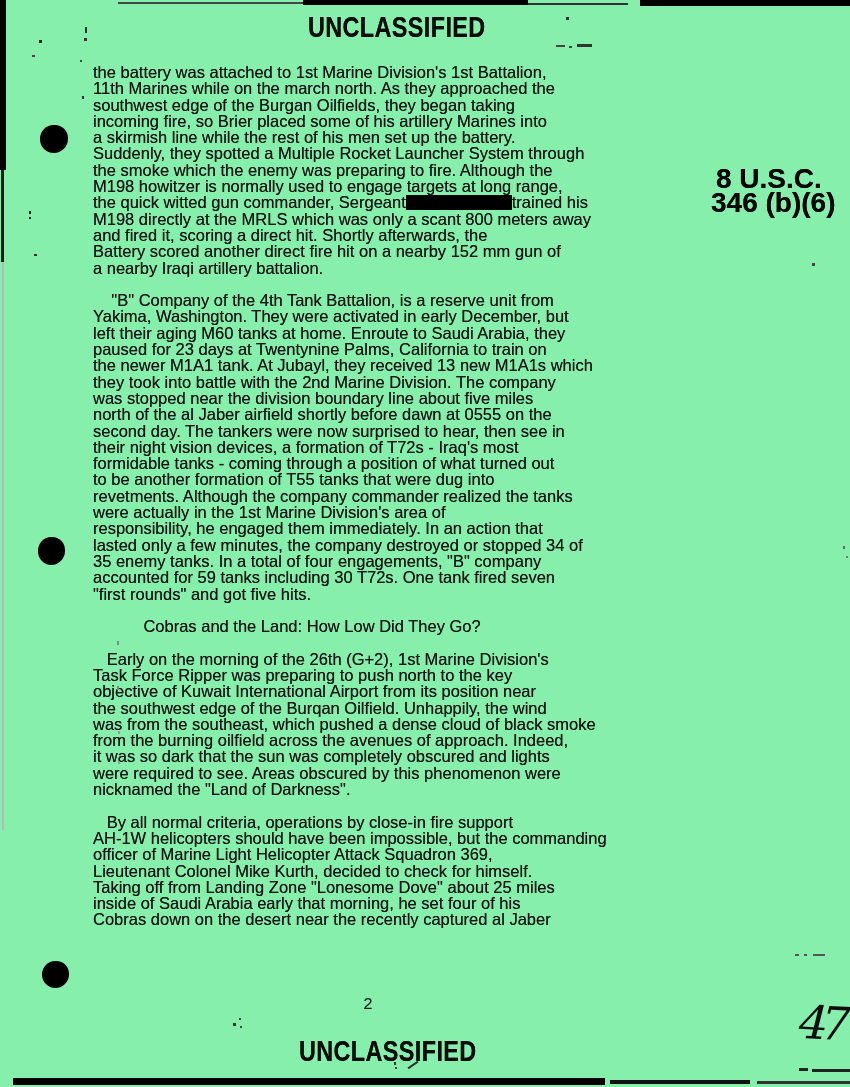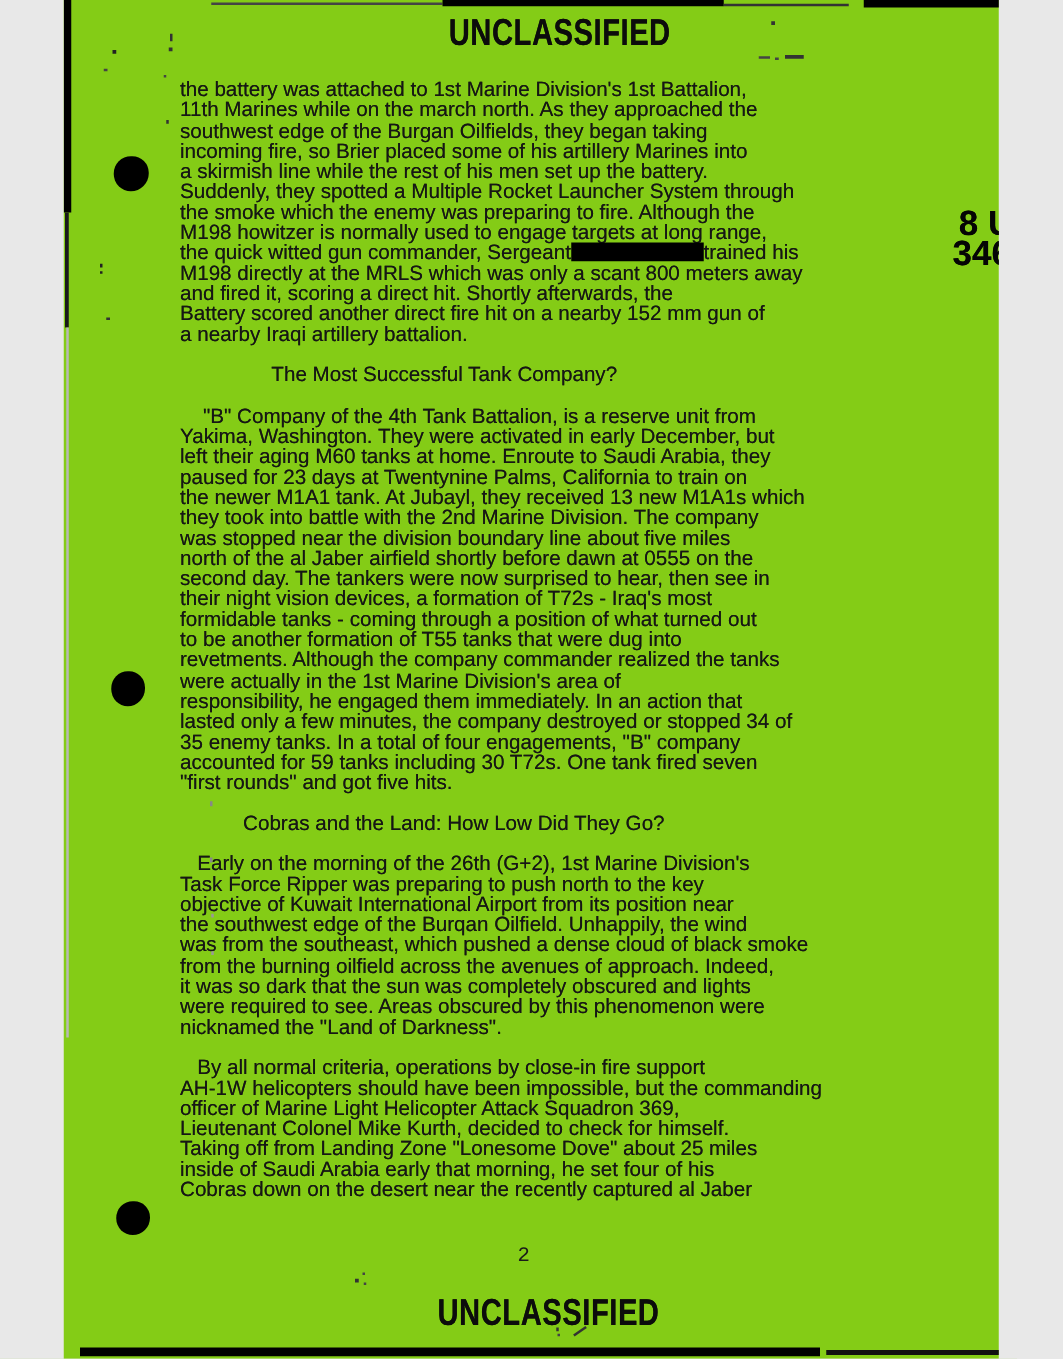--- a/index.html
+++ b/index.html
@@ -1,18 +1,18 @@
 <!DOCTYPE html>
 <html><head>
 <meta charset="utf-8">
 <style>
   html,body{margin:0;padding:0;background:#e8e8e8;}
   .page{
-    position:relative;width:748px;height:1087px;margin:0 auto;
-    background:#84cc16;overflow:hidden;
+    position:relative;width:850px;height:1087px;margin:0 auto;
+    background:#86efac;overflow:hidden;
     font-family:"Liberation Sans", sans-serif;color:#111;
   }
   
   .doc-body{
     position:absolute;left:93px;top:64px;
     font-family:Liberation Sans, sans-serif;
     font-size:16.5px;line-height:16.3px;color:#161616;
     text-shadow:0 0 .45px rgba(10,10,10,.75);
   }
   .block{white-space:pre;margin:0;}
@@ -65,21 +65,20 @@
 incoming fire, so Brier placed some of his artillery Marines into
 a skirmish line while the rest of his men set up the battery.
 Suddenly, they spotted a Multiple Rocket Launcher System through
 the smoke which the enemy was preparing to fire. Although the
 M198 howitzer is normally used to engage <span class="scan-underline">targets at</span> long range,
 the quick witted gun commander, Sergeant<span class="redaction"></span>trained his
 M198 directly at the MRLS which was only a scant 800 meters away
 and fired it, scoring a direct hit. Shortly afterwards, the
 Battery scored another direct fire hit on a nearby 152 mm gun of
 a nearby Iraqi artillery battalion.</div>
-      <div class="block heading">                The Most Successful Tank Company?</div>
       <div class="block body">    "B" Company of the 4th Tank Battalion, is a reserve unit from
 Yakima, Washington. They were activated in early December, but
 left their aging M60 tanks at home. Enroute to Saudi Arabia, they
 paused for 23 days at Twentynine Palms, California to train on
 the newer M1A1 tank. At Jubayl, they received 13 new M1A1s which
 they took into battle with the 2nd Marine Division. The company
 was stopped near the division boundary line about five miles
 north of the al Jaber airfield shortly before dawn at 0555 on the
 second day. The tankers were now surprised to hear, then see in
 their night vision devices, a formation of T72s - Iraq's most

